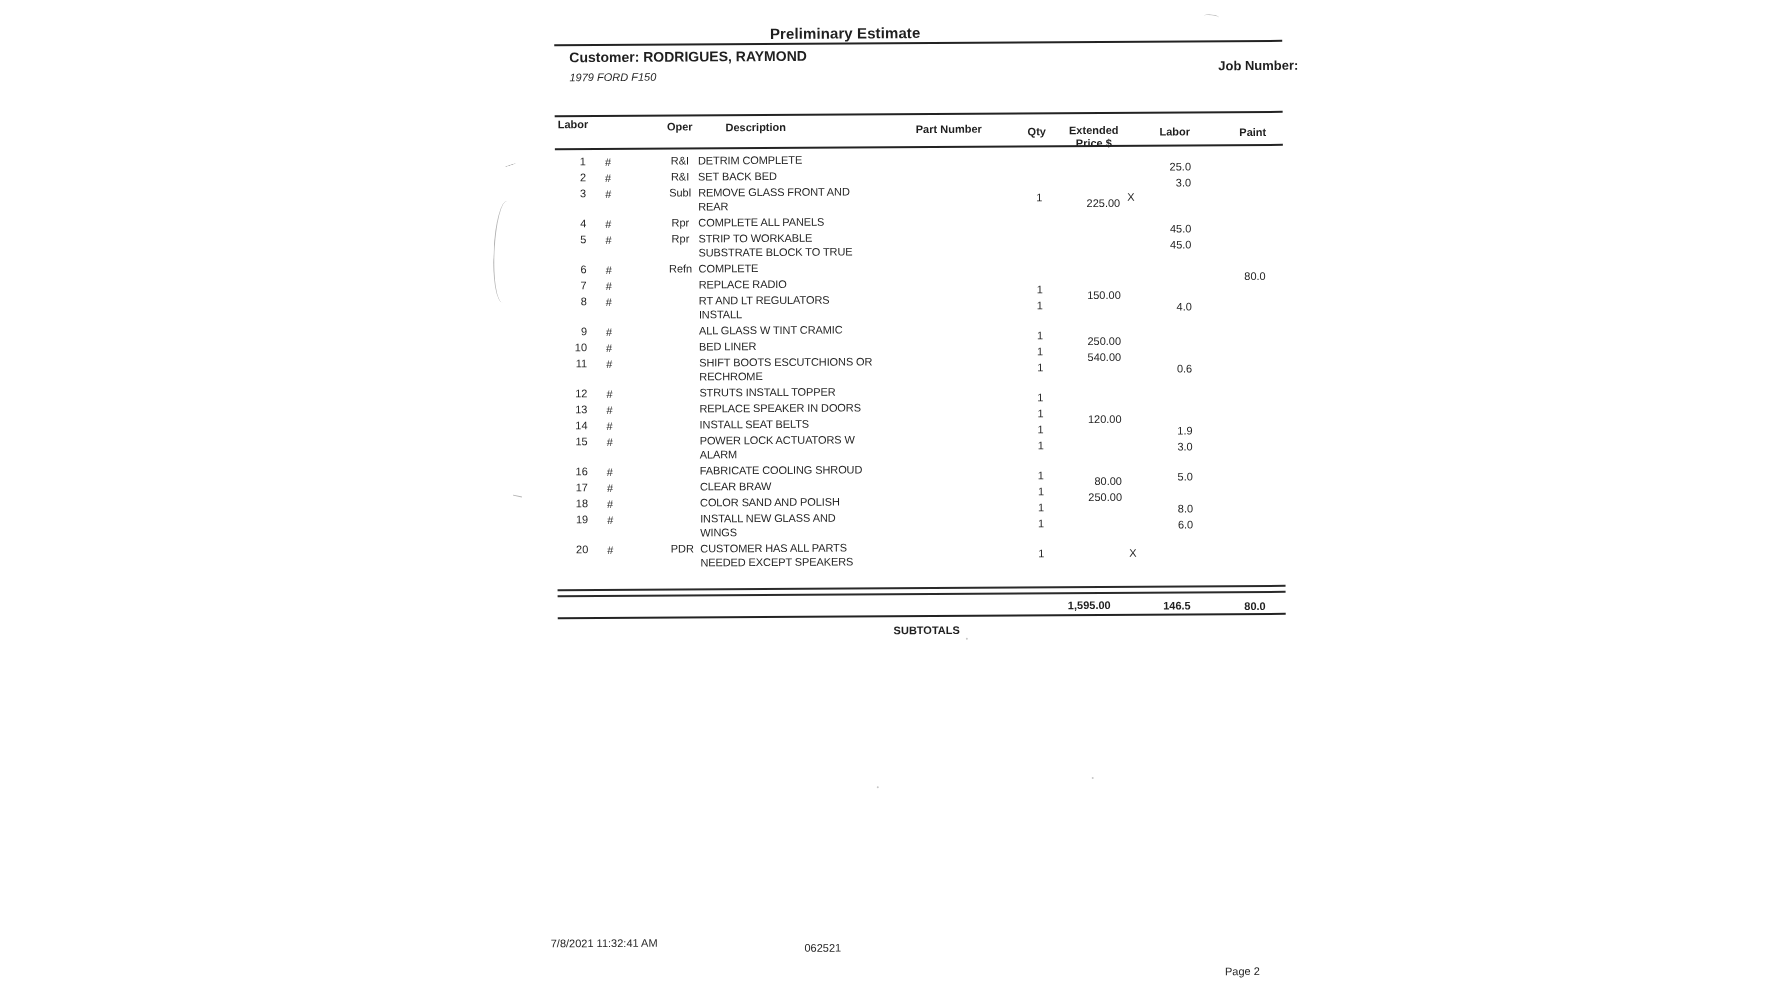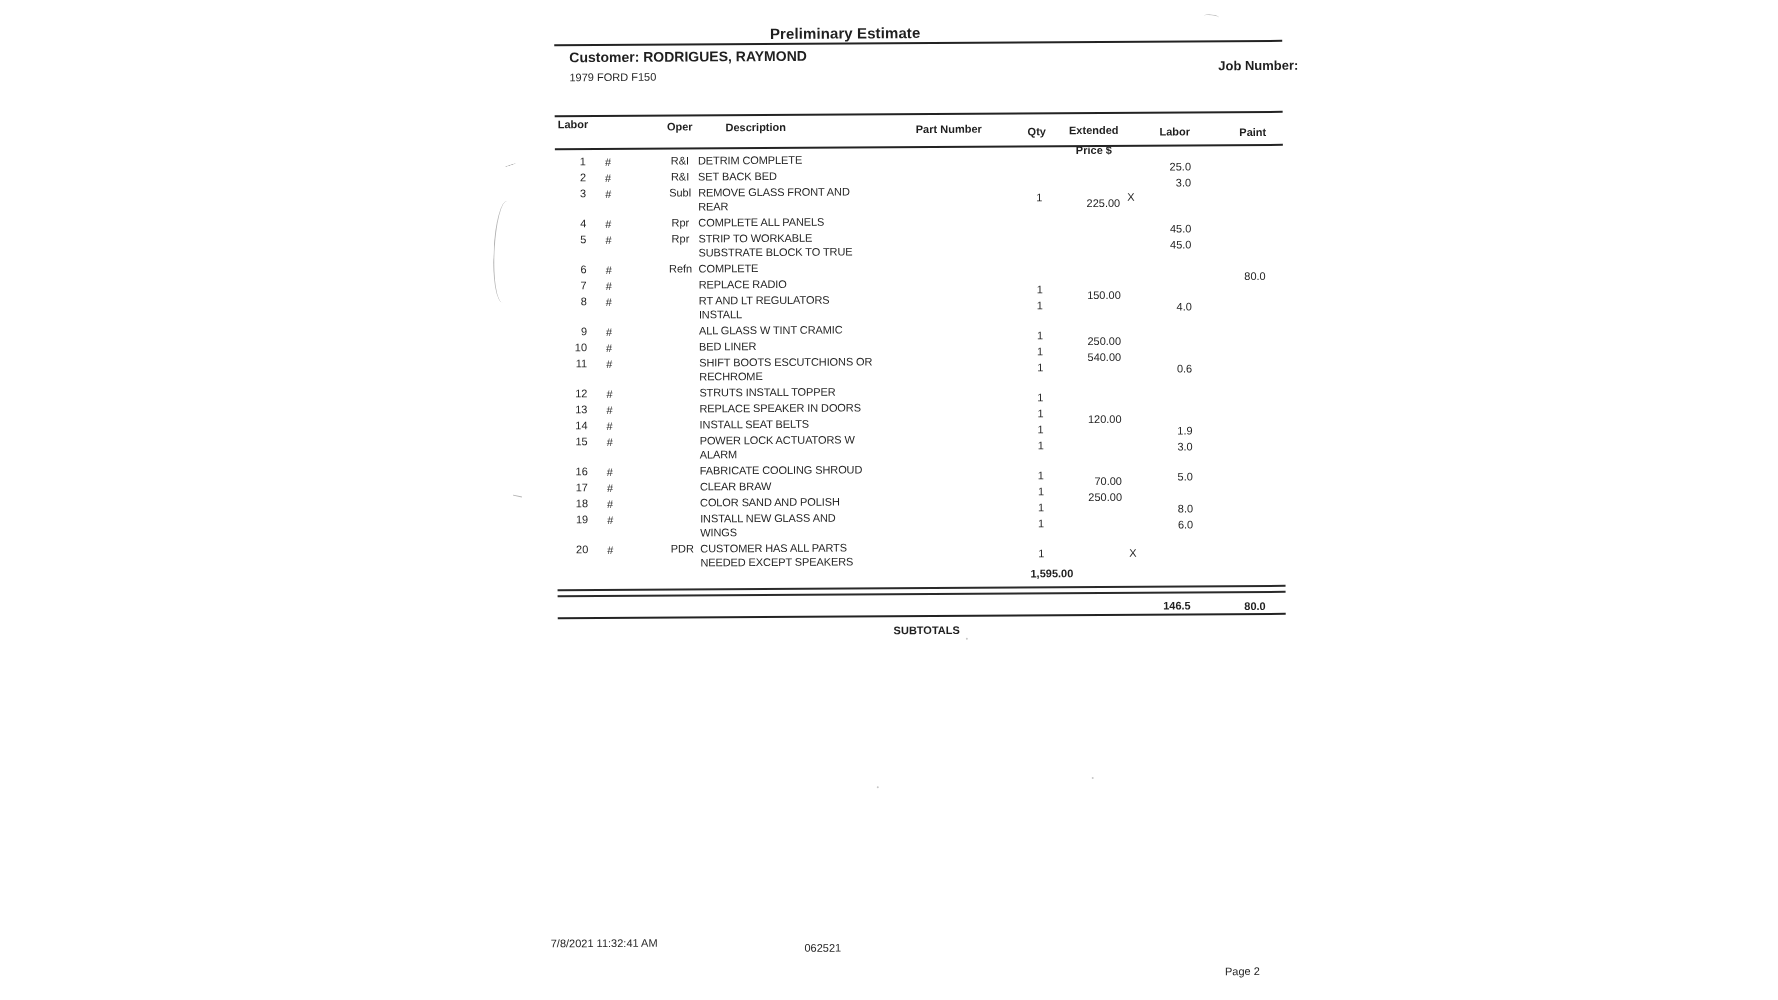--- a/index.html
+++ b/index.html
@@ -30,21 +30,21 @@
   .c-oper{position:absolute;left:115px;top:0;width:44px;text-align:center;}
   .c-desc{display:block;margin-left:155px;width:235px;white-space:pre-line;letter-spacing:-0.1px;}
   .c-qty{position:absolute;left:482px;top:7px;width:28px;text-align:center;}
   .c-ext{position:absolute;left:497px;top:13px;width:80px;text-align:right;}
   .c-x{position:absolute;left:584px;top:7px;}
   .c-labor{position:absolute;left:588px;top:9px;width:60px;text-align:right;}
   .c-paint{position:absolute;left:662px;top:11px;width:60px;text-align:right;}
   
   .sub{font-size:11px;font-weight:bold;}
   .sub-label{left:314px;top:608px;width:100px;text-align:right;}
-  .sub-ext{left:485px;top:552px;width:80px;text-align:left;}
+  .sub-ext{left:485px;top:584px;width:80px;text-align:right;}
   .sub-labor{left:585px;top:585px;width:60px;text-align:right;}
   .sub-paint{left:660px;top:586px;width:60px;text-align:right;}
   
   .footer{font-size:11px;}
   
   .artifact{position:absolute;pointer-events:none;}
   .arc1{left:-50px;top:182px;width:22px;height:102px;border-left:1.5px solid #9a9a9a;border-radius:50% / 50%;transform:rotate(3deg);opacity:.75;}
   .tick1{left:-38px;top:146px;width:11px;height:0;border-top:1.2px solid #a9a9a9;transform:rotate(-18deg);border-radius:40%;}
   .tick2{left:-32px;top:477px;width:9px;height:0;border-top:1.2px solid #b3b3b3;transform:rotate(12deg);}
   .squiggle1{left:662px;top:0px;width:15px;height:4px;border-top:1px solid #bdbdbd;border-radius:60%;transform:rotate(7deg);}
@@ -55,31 +55,31 @@
 
 <div class="doc">
 
   <div class="abs title" style="left:153px;top:8px;width:300px;text-align:center;">Preliminary Estimate</div>
   <div class="rule" style="top:26px;"></div>
 
   <div class="abs customer" style="left:27px;top:31px;"><span>Customer:</span>&nbsp;<span>RODRIGUES, RAYMOND</span></div>
 
   <div class="abs jobnum" style="left:606px;top:44px;">Job Number:</div>
 
-  <div class="abs vehicle" style="left:27px;top:53px;">1979 FORD F150</div>
+  <div class="abs vehicle" style="left:27px;top:53px;font-style:italic;">1979 FORD F150</div>
 
   <div class="rule" style="top:97px;"></div>
 
   <div class="abs hdr hdr-left" style="left:15px;top:100px;">Labor</div>
   <div class="abs hdr" style="left:115px;top:103px;width:44px;">Oper</div>
   <div class="abs hdr" style="left:153px;top:104px;width:120px;">Description</div>
   <div class="abs hdr" style="left:346px;top:107px;width:120px;">Part Number</div>
   <div class="abs hdr" style="left:474px;top:110px;width:40px;">Qty</div>
   <div class="abs hdr" style="left:511px;top:109px;width:80px;">Extended</div>
-  <div class="abs hdr" style="left:511px;top:122px;width:80px;margin-top:7px;">Price $</div>
+  <div class="abs hdr" style="left:511px;top:122px;width:80px;">Price $</div>
   <div class="abs hdr" style="left:592px;top:111px;width:80px;">Labor</div>
   <div class="abs hdr" style="left:670px;top:112px;width:80px;">Paint</div>
 
   <div class="rule" style="top:130px;"></div>
 
   <div class="rows">
       <div class="row">
     <span class="c-num">1</span>
     <span class="c-hash">#</span>
     <span class="c-oper">R&amp;I</span>
@@ -248,21 +248,21 @@
     <span class="c-x"></span>
     <span class="c-labor">3.0</span>
     <span class="c-paint"></span>
   </div>
       <div class="row">
     <span class="c-num">16</span>
     <span class="c-hash">#</span>
     <span class="c-oper"></span>
     <span class="c-desc">FABRICATE COOLING SHROUD</span>
     <span class="c-qty">1</span>
-    <span class="c-ext">70.00</span>
+    <span class="c-ext">80.00</span>
     <span class="c-x"></span>
     <span class="c-labor">5.0</span>
     <span class="c-paint"></span>
   </div>
       <div class="row">
     <span class="c-num">17</span>
     <span class="c-hash">#</span>
     <span class="c-oper"></span>
     <span class="c-desc">CLEAR BRAW</span>
     <span class="c-qty">1</span>

